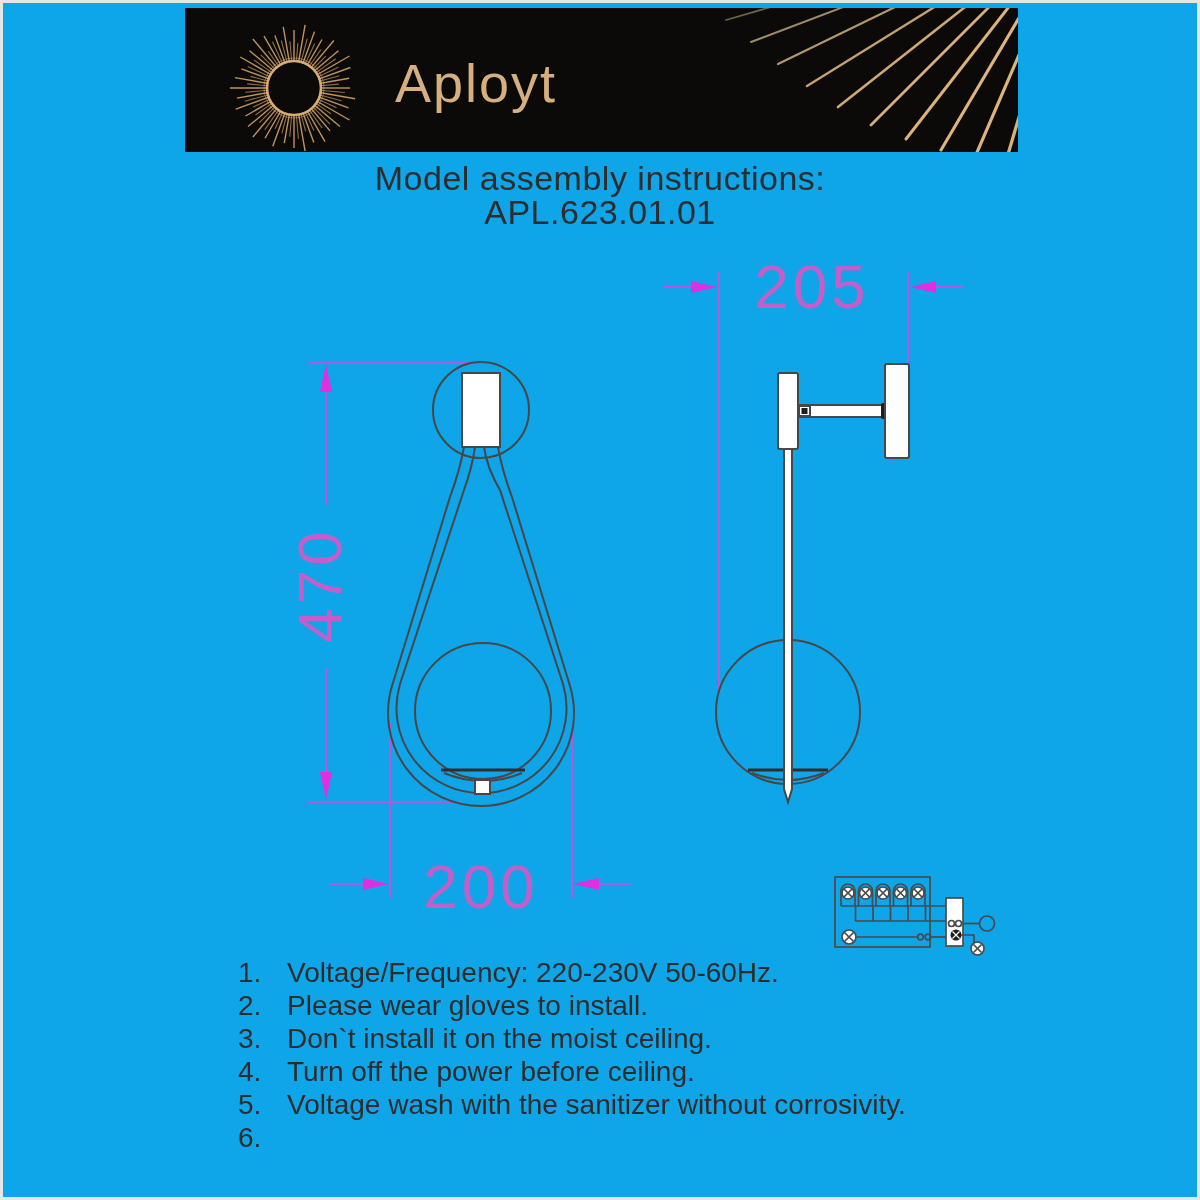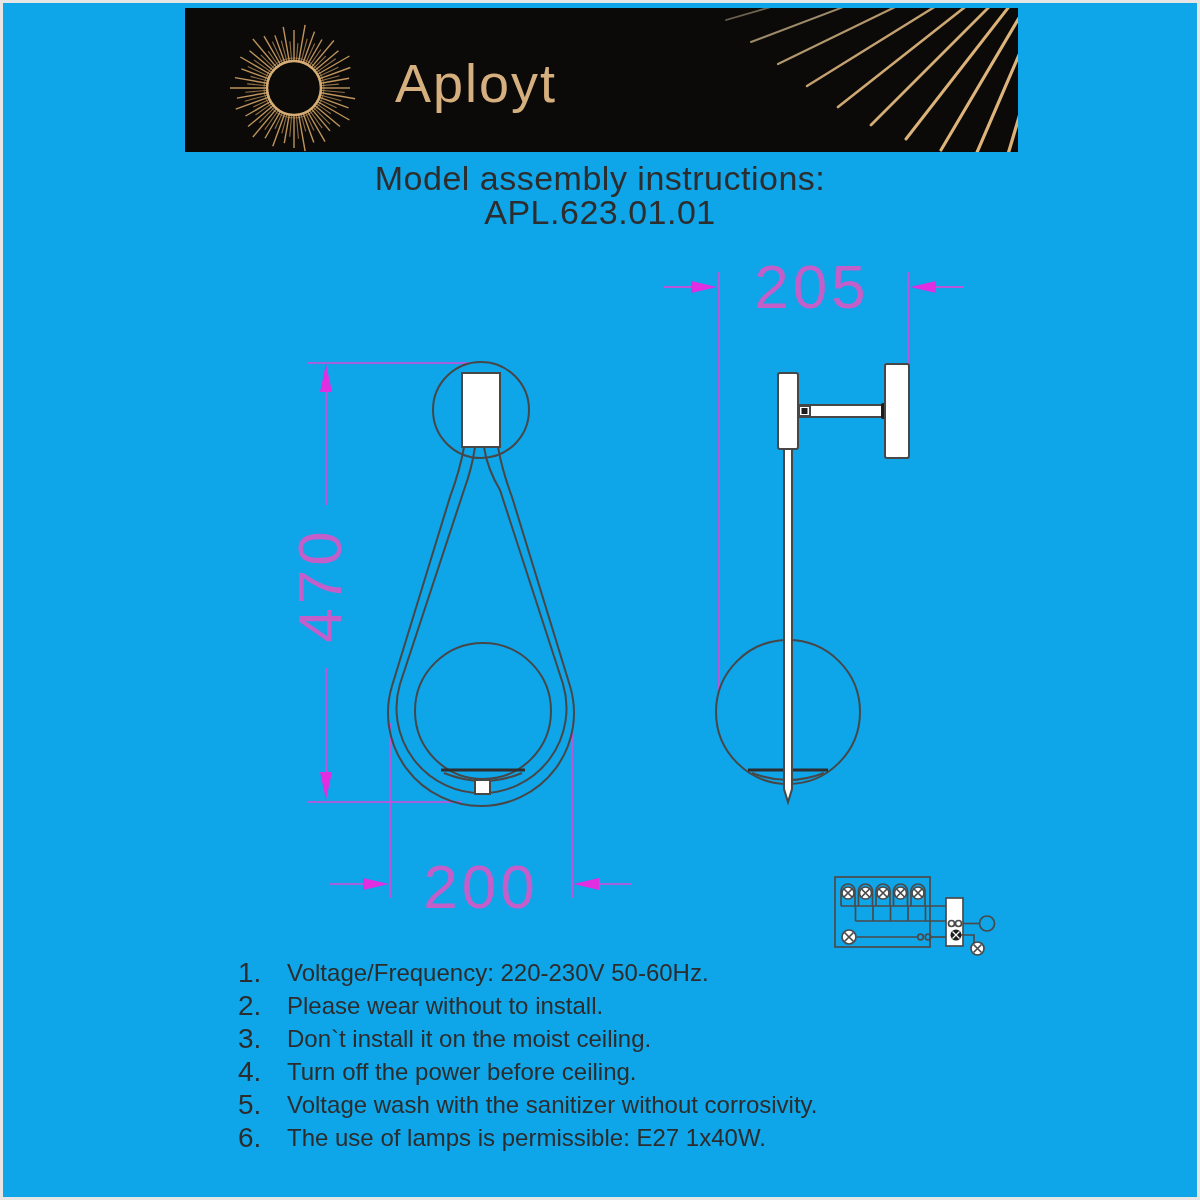--- a/index.html
+++ b/index.html
@@ -23,21 +23,21 @@
   .wire{stroke:#4a4a4a;stroke-width:1.7;fill:none;}
   .wire-fill{stroke:#4a4a4a;stroke-width:1.7;fill:#ffffff;}
   .dim-line{stroke:#d94ad9;stroke-width:1.7;fill:none;}
   .dim-arrow{fill:#e12ee1;stroke:none;}
   .dim-text{fill:#c45fca;font-size:62px;letter-spacing:4px;text-anchor:middle;
             font-family:"Liberation Sans",sans-serif;font-weight:400;}
   
   .instructions{position:absolute;left:238px;top:956px;width:860px;color:#2c2c2c;}
   .inst-row{display:flex;height:33px;align-items:center;}
   .inst-num{width:49px;font-size:28px;}
-  .inst-text{font-size:24px;white-space:nowrap;}
+  .inst-text{font-size:28px;white-space:nowrap;}
 </style>
 </head>
 <body>
 
 <div class="page">
 
   <div class="banner">
     <svg class="sunburst" viewBox="0 0 140 140">
       <g id="sunburst-rays">
           <line x1="96.00" y1="70.00" x2="126.00" y2="70.00" stroke="#c89b61" stroke-width="1.4" opacity="0.95"></line>
@@ -255,33 +255,32 @@
     </g>
   </svg>
 
   <div class="instructions">
     <div class="inst-row">
       <span class="inst-num">1.</span>
       <span class="inst-text">Voltage/Frequency: 220-230V 50-60Hz.</span>
     </div>
     <div class="inst-row">
       <span class="inst-num">2.</span>
-      <span class="inst-text">Please wear without to install.</span>
+      <span class="inst-text">Please wear gloves to install.</span>
     </div>
     <div class="inst-row">
       <span class="inst-num">3.</span>
       <span class="inst-text">Don`t install it on the moist ceiling.</span>
     </div>
     <div class="inst-row">
       <span class="inst-num">4.</span>
       <span class="inst-text">Turn off the power before ceiling.</span>
     </div>
     <div class="inst-row">
       <span class="inst-num">5.</span>
       <span class="inst-text">Voltage wash with the sanitizer without corrosivity.</span>
     </div>
     <div class="inst-row">
       <span class="inst-num">6.</span>
-      <span class="inst-text">The use of lamps is permissible: E27 1x40W.</span>
     </div>
   </div>
 
 </div>
 
 </body></html>

